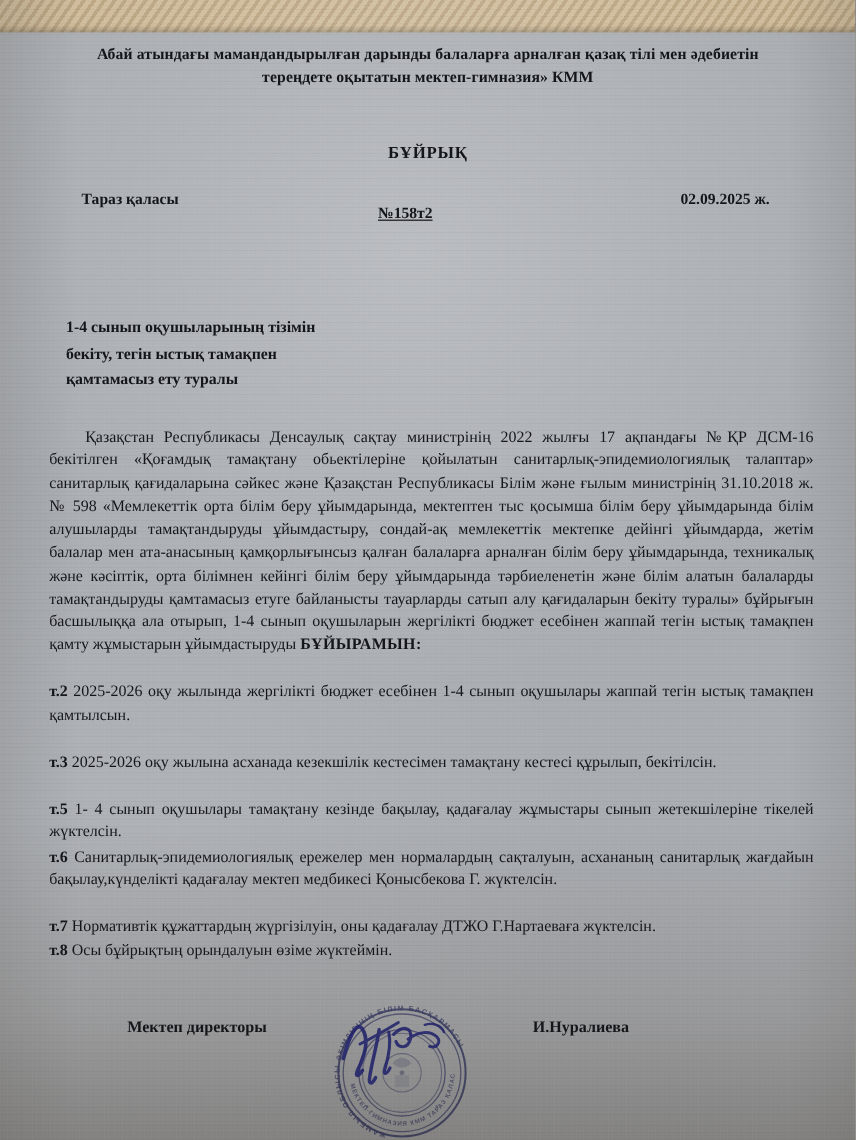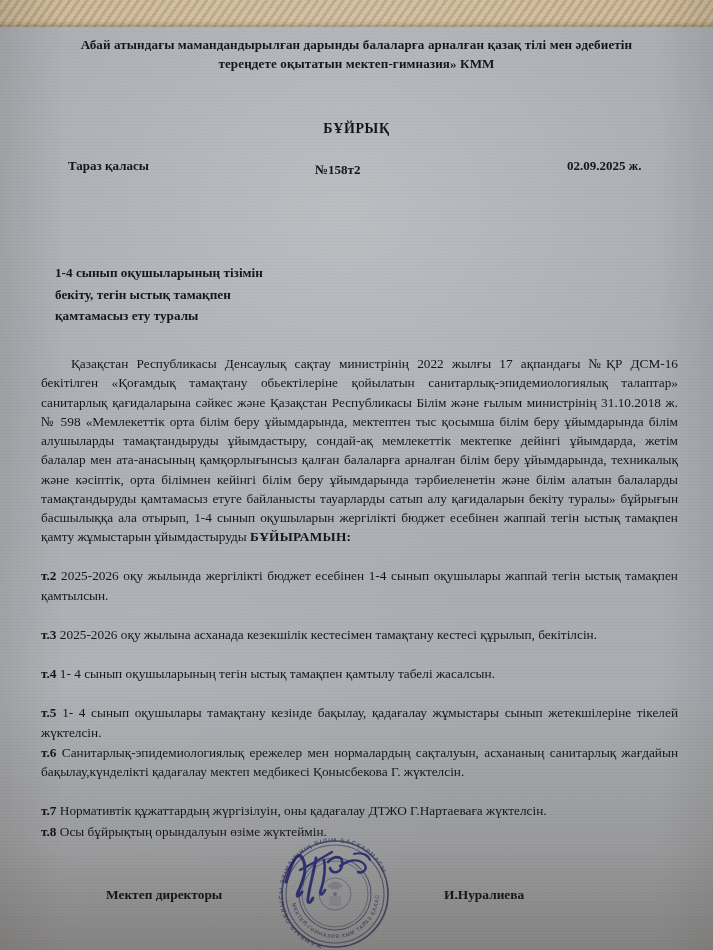--- a/index.html
+++ b/index.html
@@ -112,21 +112,21 @@
   }
 
   .meta-row {
     position: relative;
     height: 22px;
     margin-top: 21px;
     font-size: 13px;
     font-weight: bold;
   }
   .meta-city  { position: absolute; left: 46px;  top: 0; }
-  .meta-no    { position: absolute; left: 293px; top: 4px; }
+  .meta-no    { position: absolute; left: 293px; top: 12px; text-decoration: underline; }
   .meta-date  { position: absolute; left: 545px; top: 0; }
 
   .subject {
     margin-top: 82px;
     margin-left: 33px;
     width: 225px;
     font-weight: bold;
     font-size: 13.2px;
     line-height: 1.62;
   }
@@ -212,21 +212,20 @@
       <span class="meta-date">02.09.2025 ж.</span>
     </div>
 
     <div class="subject">1-4 сынып оқушыларының тізімін бекіту, тегін ыстық тамақпен қамтамасыз ету туралы</div>
 
     <div class="preamble"><span>Қазақстан Республикасы Денсаулық сақтау министрінің  2022 жылғы  17 ақпандағы №ҚР ДСМ-16 бекітілген  «Қоғамдық тамақтану   обьектілеріне  қойылатын  санитарлық-эпидемиологиялық  талаптар» санитарлық қағидаларына  сәйкес  және  Қазақстан  Республикасы  Білім  және  ғылым министрінің 31.10.2018 ж. № 598 «Мемлекеттік орта білім беру ұйымдарында, мектептен тыс қосымша білім беру ұйымдарында білім алушыларды тамақтандыруды ұйымдастыру, сондай-ақ мемлекеттік мектепке дейінгі ұйымдарда, жетім балалар мен ата-анасының қамқорлығынсыз қалған балаларға арналған білім беру ұйымдарында, техникалық және кәсіптік, орта білімнен кейінгі білім беру ұйымдарында тәрбиеленетін және білім алатын балаларды тамақтандыруды қамтамасыз етуге байланысты тауарларды сатып алу қағидаларын бекіту туралы» бұйрығын басшылыққа ала отырып, 1-4 сынып оқушыларын жергілікті бюджет есебінен   жаппай тегін ыстық тамақпен қамту жұмыстарын ұйымдастыруды </span><b>БҰЙЫРАМЫН:</b></div>
 
     <div class="clauses">
       <div class="clause gap-lg"><span class="tag">т.2</span><span> 2025-2026 оқу жылында жергілікті бюджет есебінен 1-4 сынып оқушылары жаппай тегін ыстық тамақпен қамтылсын.</span></div>
       <div class="clause gap-lg"><span class="tag">т.3</span><span> 2025-2026 оқу жылына асханада кезекшілік кестесімен тамақтану кестесі құрылып, бекітілсін.</span></div>
-      <div class="clause gap-lg"><span class="tag">т.4</span><span> 1- 4 сынып оқушыларының тегін ыстық тамақпен қамтылу  табелі  жасалсын.</span></div>
       <div class="clause gap-lg"><span class="tag">т.5</span><span> 1- 4 сынып оқушылары тамақтану кезінде бақылау, қадағалау жұмыстары сынып жетекшілеріне тікелей жүктелсін.</span></div>
       <div class="clause gap-sm"><span class="tag">т.6</span><span> Санитарлық-эпидемиологиялық ережелер мен нормалардың сақталуын, асхананың санитарлық жағдайын бақылау,күнделікті қадағалау мектеп  медбикесі Қонысбекова Г. жүктелсін.</span></div>
       <div class="clause gap-lg"><span class="tag">т.7</span><span> Нормативтік құжаттардың жүргізілуін, оны    қадағалау   ДТЖО Г.Нартаеваға жүктелсін.</span></div>
       <div class="clause gap-sm"><span class="tag">т.8</span><span> Осы бұйрықтың орындалуын өзіме жүктеймін.</span></div>
     </div>
 
     <div class="signature">
       <span class="sig-role">Мектеп  директоры</span>
       <span class="sig-name">И.Нуралиева</span>
     </div>

